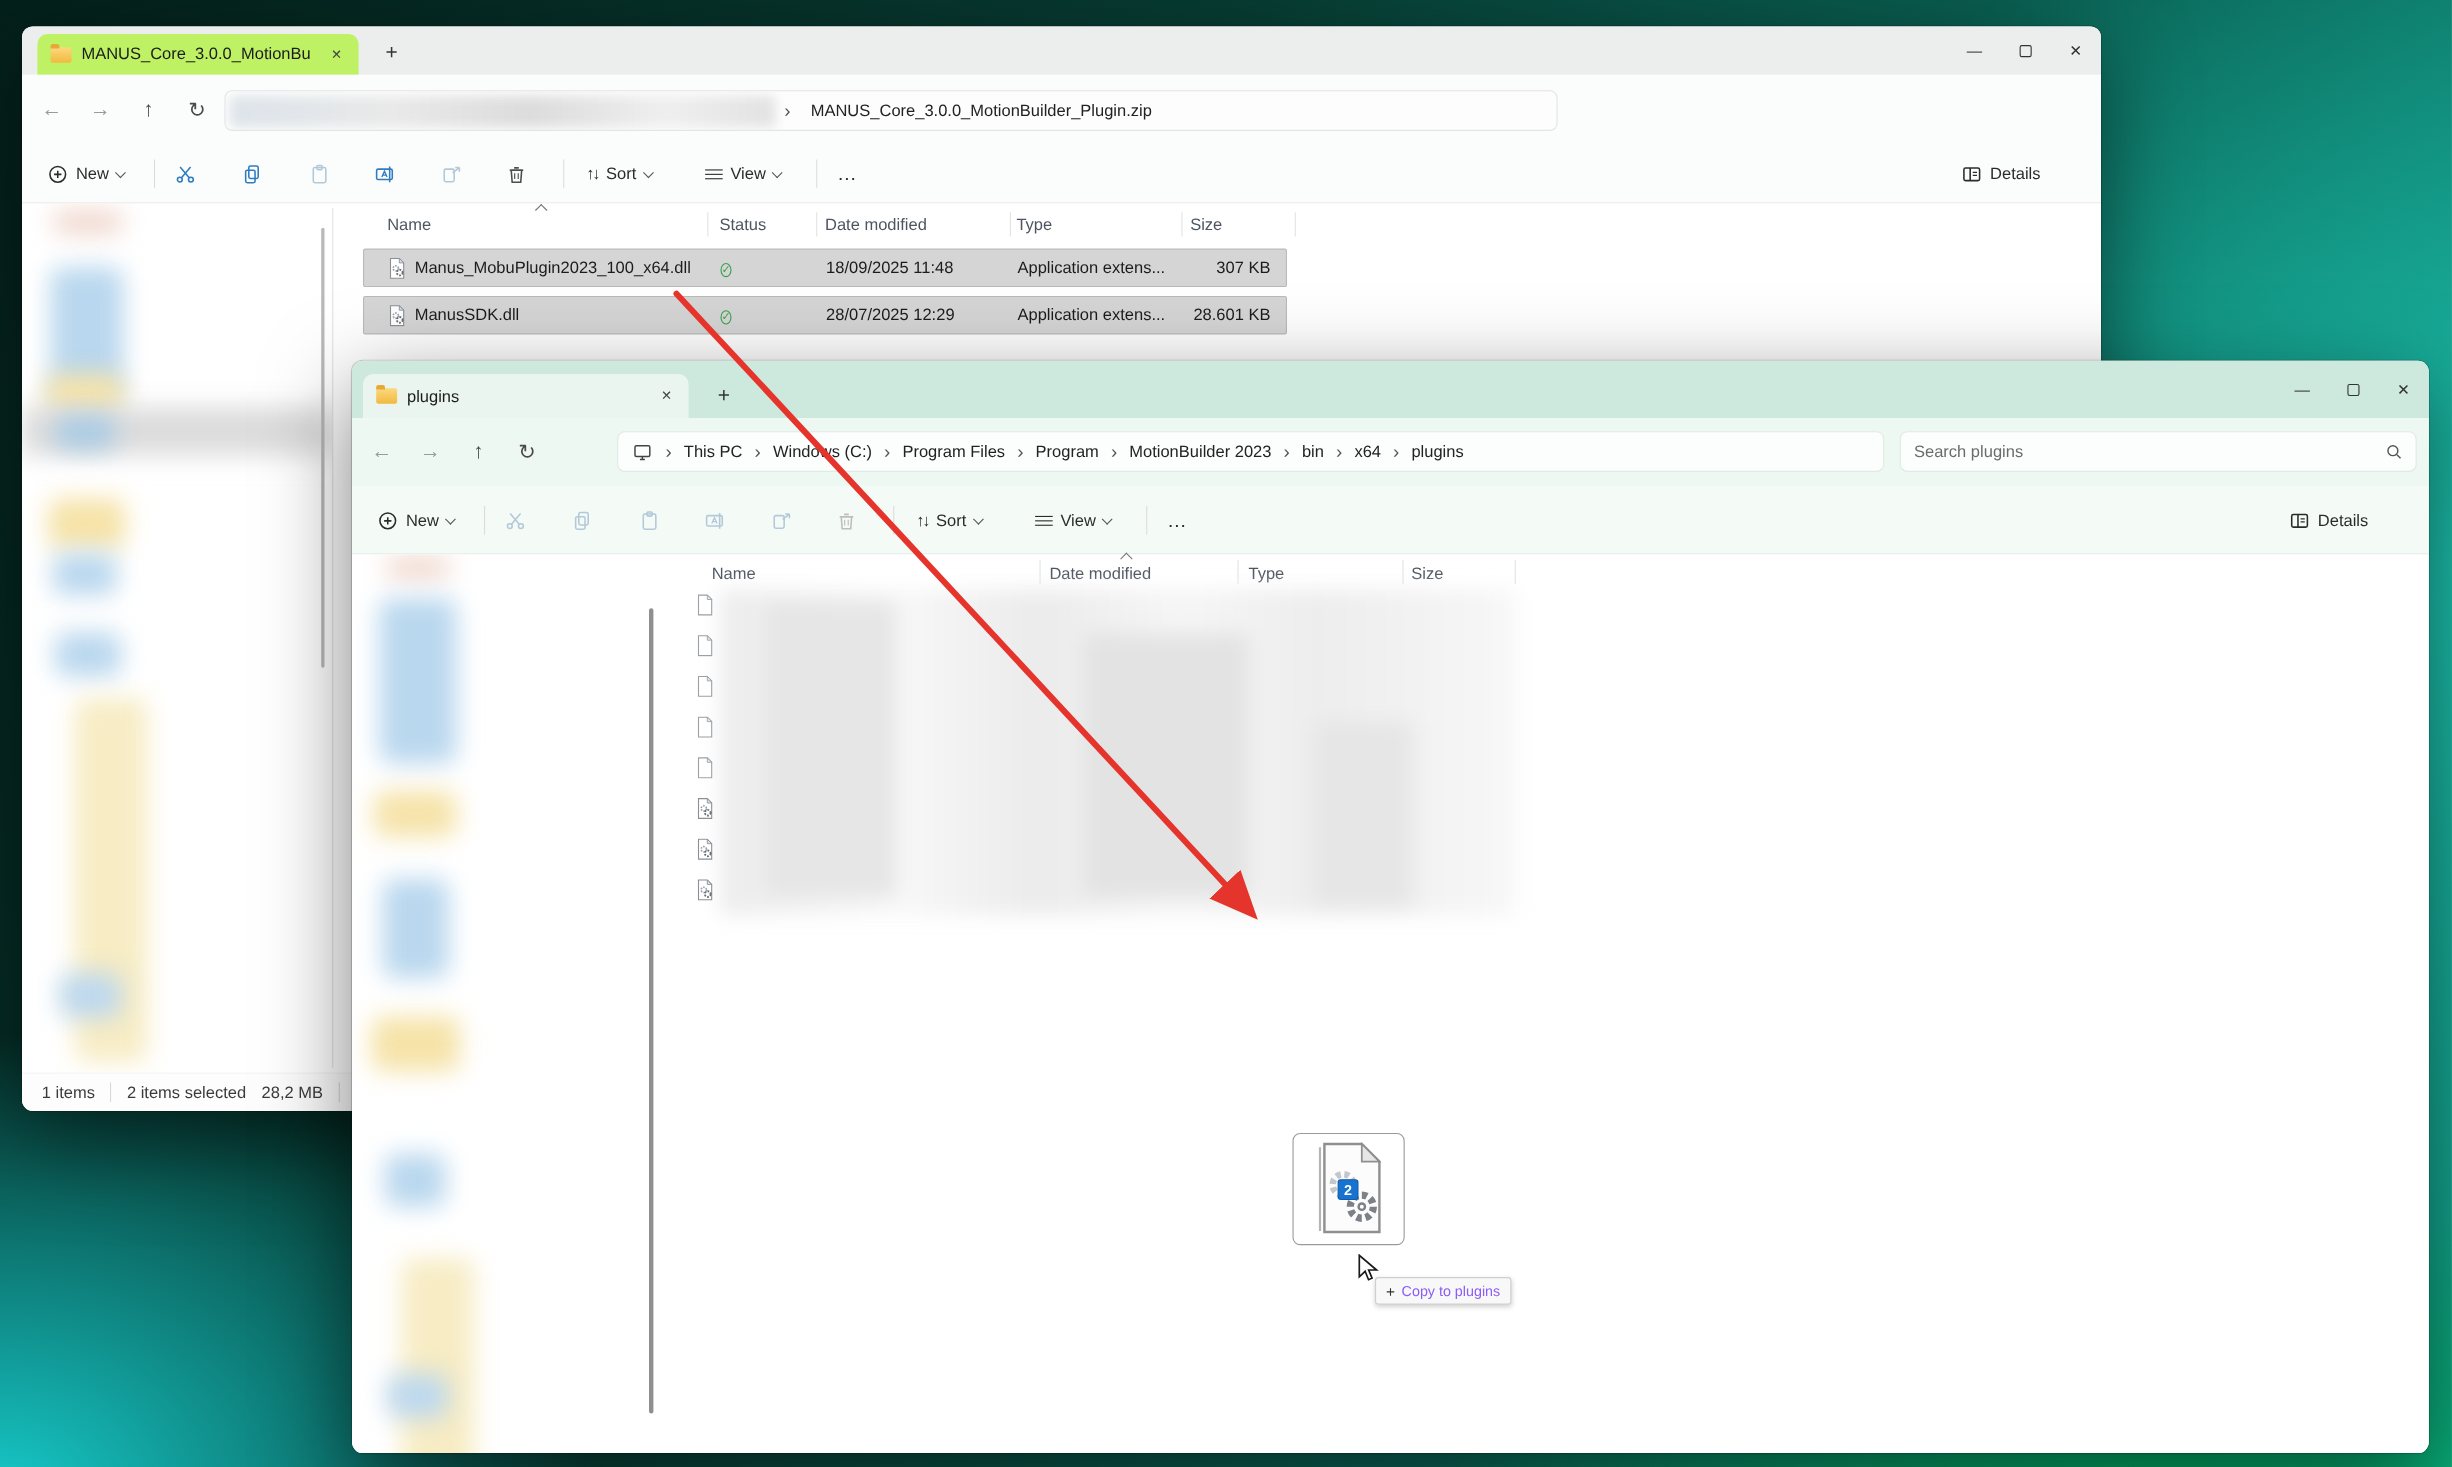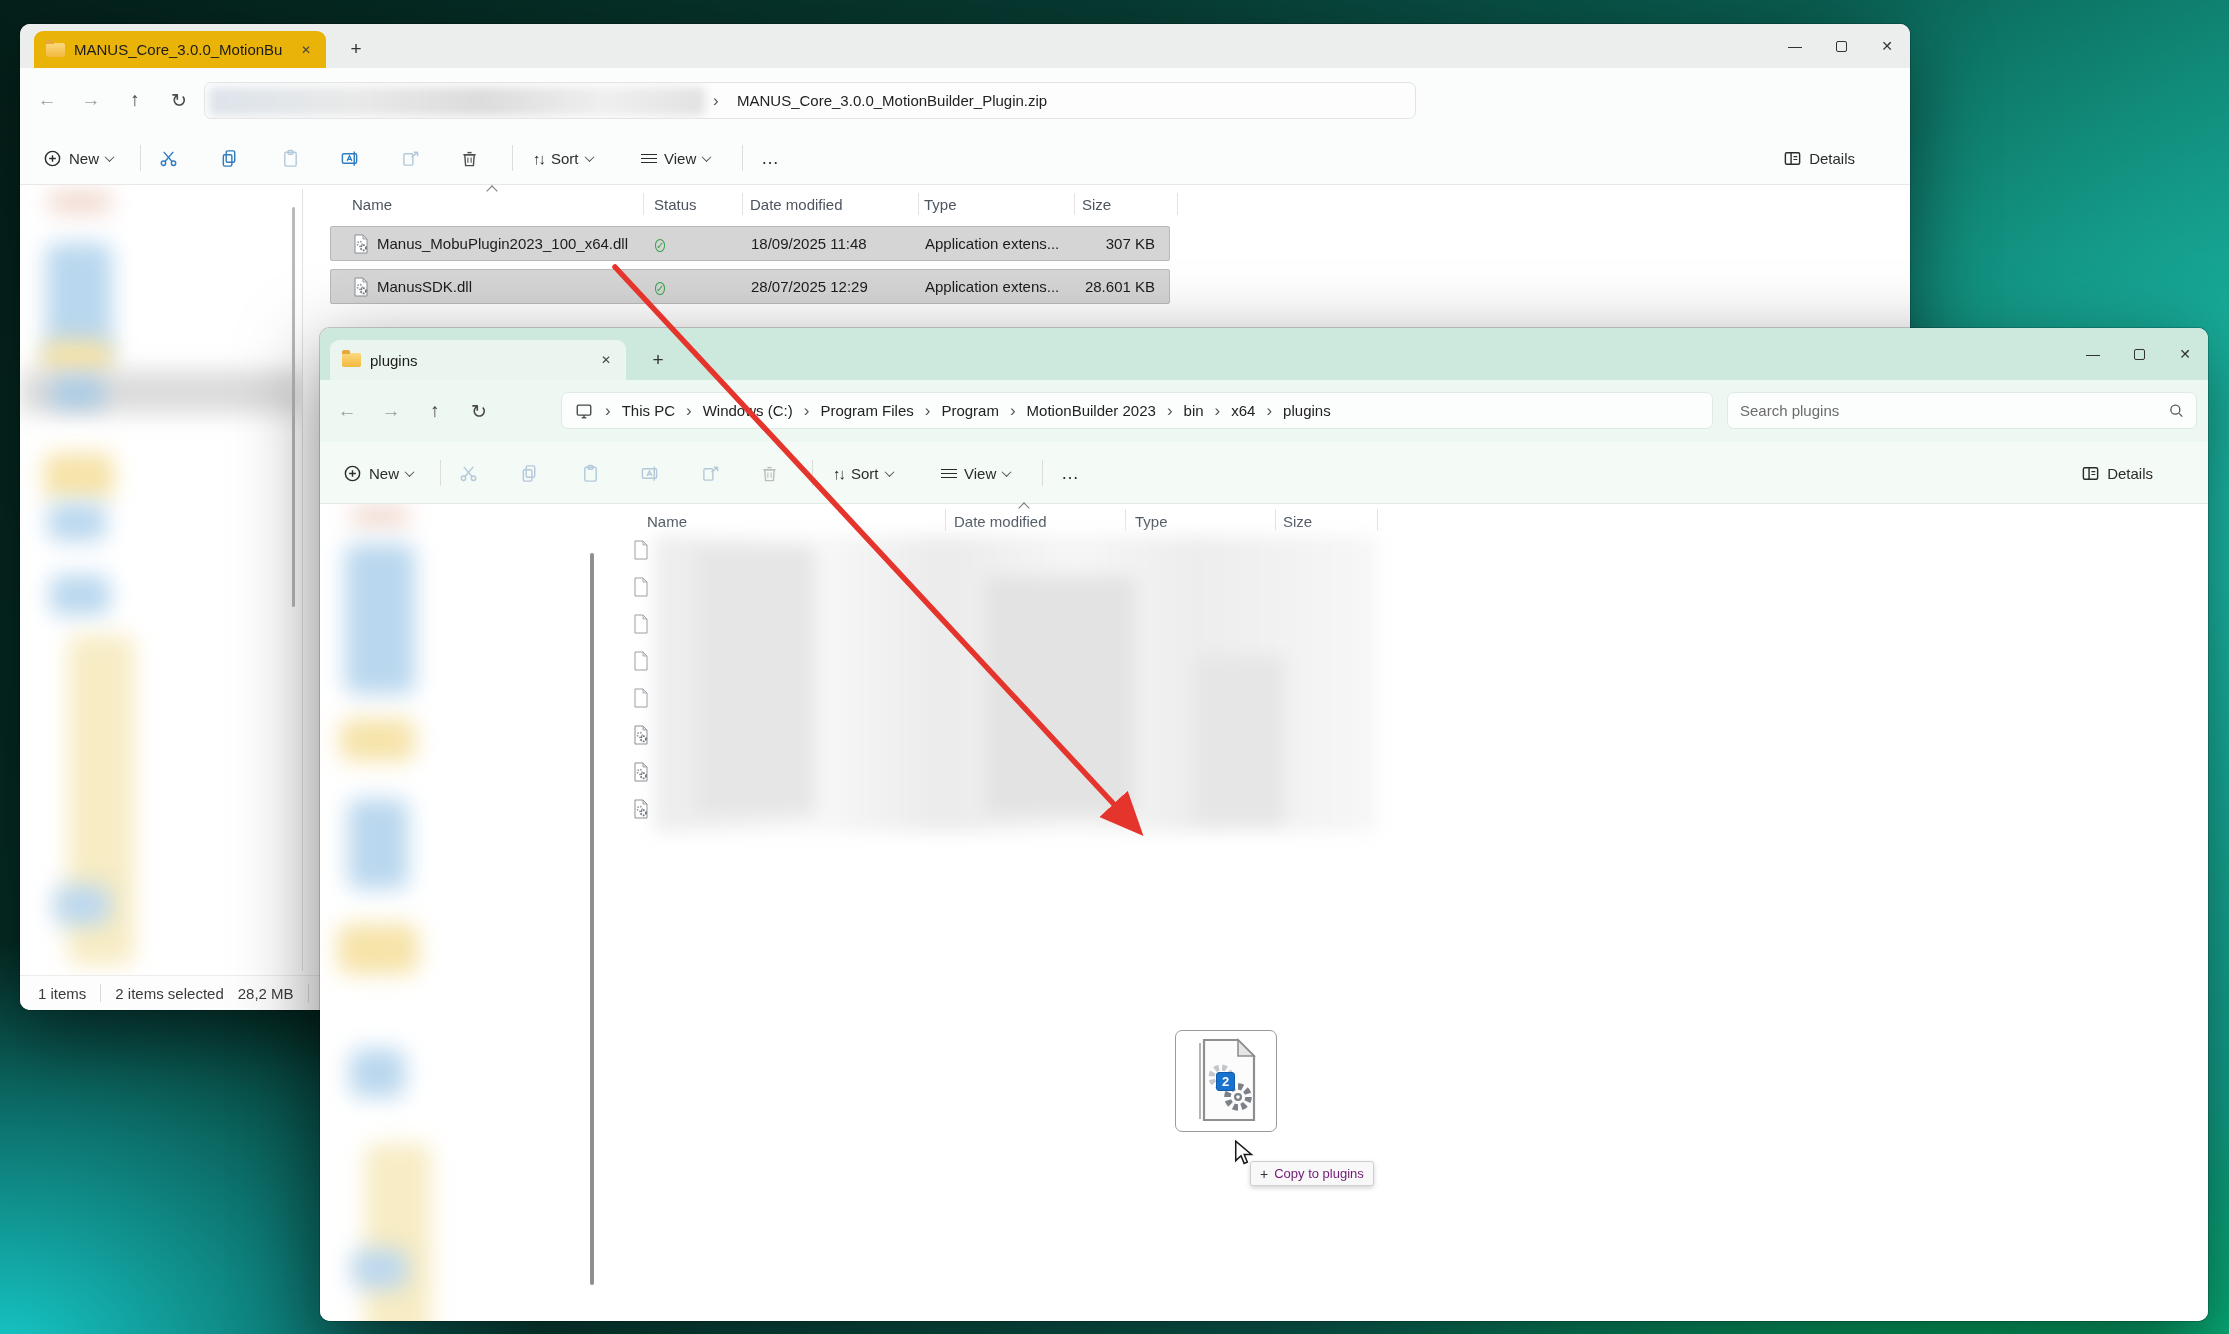--- a/index.html
+++ b/index.html
@@ -37,21 +37,21 @@
   .more { font-size:18px; color:#2b2b2b; letter-spacing:1px; }
   .colhdr { position:absolute; font-size:15px; color:#4c5560; white-space:nowrap; }
   .coldiv { position:absolute; width:1px; height:22px; background:#e3e3e3; }
   .folder { width:19px; height:14px; background:linear-gradient(#fbd97e,#f2b93f); border-radius:2px; position:relative; flex:none; }
   .folder::before { content:""; position:absolute; top:-3px; left:0; width:8px; height:4px; background:#e8a838; border-radius:2px 2px 0 0; }
   .check { width:17px; height:17px; border:1.5px solid #37a14b; border-radius:50%; color:#37a14b; font-size:10px; line-height:14px; text-align:center; font-weight:bold; }
   .blob { position:absolute; border-radius:10px; filter:blur(11px); }
   
   #win1 { left:20px; top:24px; width:1890px; height:986px; background:#fff; }
   #win1 .tabstrip { position:absolute; top:0; left:0; right:0; height:44px; background:#eceeee; border-radius:10px 10px 0 0; }
-  #win1 .tab { left:14px; top:7px; width:292px; height:37px; background:#eab308; }
+  #win1 .tab { left:14px; top:7px; width:292px; height:37px; background:#bef264; }
   #win1 .newtab { left:322px; top:11px; }
   #win1 .navbar { position:absolute; top:44px; left:0; right:0; height:64px; background:#fbfcfc; }
   #win1 .addr { left:184px; top:14px; width:1212px; background:#fdfdfd; border:1px solid #e4e4e4; overflow:hidden; }
   #win1 .addrblur { position:absolute; left:4px; top:4px; width:496px; height:29px; border-radius:5px;
       background:linear-gradient(90deg,#dde4ea,#e9e9e9 30%,#dcdcdc 55%,#efefef 80%,#e2e2e2); filter:blur(5px); }
   #win1 .search { left:1412px; top:14px; width:458px; background:#fdfdfd; border:1px solid #e4e4e4; padding:0 12px; }
   #win1 .toolbar { position:absolute; top:108px; left:0; right:0; height:53px; background:#fbfcfc; border-bottom:1px solid #e7e7e7; }
   #win1 .main { position:absolute; top:161px; left:0; right:0; bottom:35px; background:#fff; }
   #win1 .sidebar { position:absolute; left:0; top:0; width:282px; bottom:0; overflow:hidden; }
   #win1 .sidebar-sep { position:absolute; left:282px; top:4px; bottom:4px; width:1px; background:#e2e2e2; }
@@ -89,21 +89,21 @@
       background:linear-gradient(90deg,#ececec 0%,#f8f8f8 22%,#ebebeb 40%,#f6f6f6 58%,#ededed 75%,#f7f7f7 100%); }
   #win2 .blurblock i { position:absolute; background:#e0e0e0; border-radius:6px; }
   .ghost { position:absolute; left:855px; top:526px; width:102px; height:102px; background:rgba(255,255,255,.92);
       border:1px solid #9a9a9a; border-radius:7px; display:flex; align-items:center; justify-content:center; }
   .badge { position:absolute; left:40px; top:41px; width:19px; height:19px; background:#1773cf; border:1px solid #0f5cab;
       color:#fff; font-size:13px; font-weight:bold; text-align:center; line-height:17px; border-radius:3px; }
   .cursor { position:absolute; left:912px; top:636px; }
   .droptip { position:absolute; left:930px; top:657px; height:25px; background:#f8f8f8; border:1px solid #cfcfcf; border-radius:3px;
       box-shadow:0 2px 5px rgba(0,0,0,.18); display:flex; align-items:center; gap:6px; padding:0 9px; font-size:13px; }
   .droptip .plus { color:#333; font-size:14px; }
-  .droptip .txt { color:#701a75; }
+  .droptip .txt { color:#8b5cf6; }
   
   #arrow-overlay { position:absolute; left:0; top:0; width:2229px; height:1334px; pointer-events:none; z-index:50; }
   .dis { color:#b3c9d9 !important; }
 </style>
 </head>
 <body>
 
 <div class="win" id="win1">
   <div class="tabstrip">
     <div class="tab">

